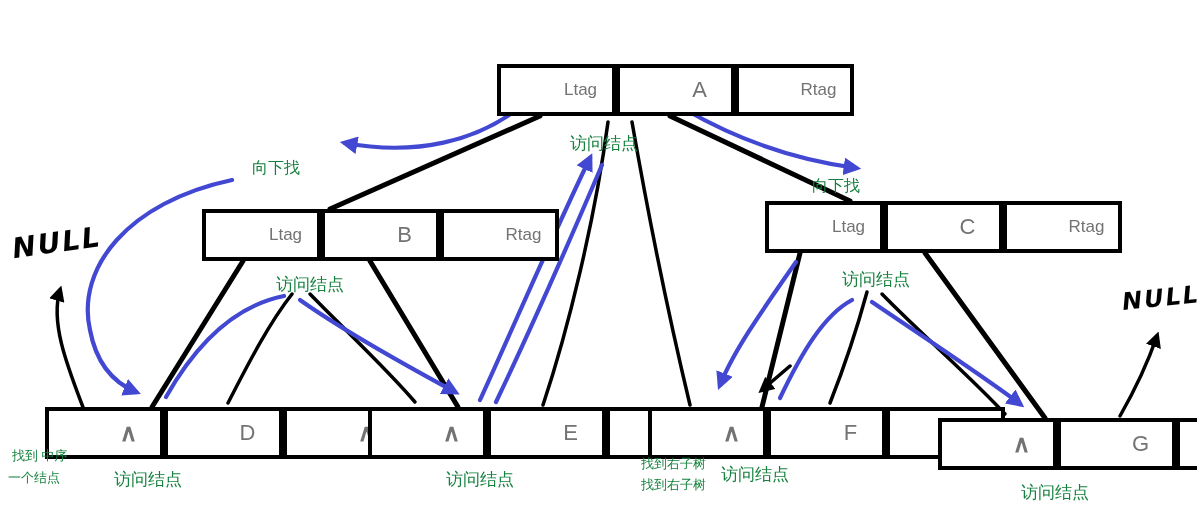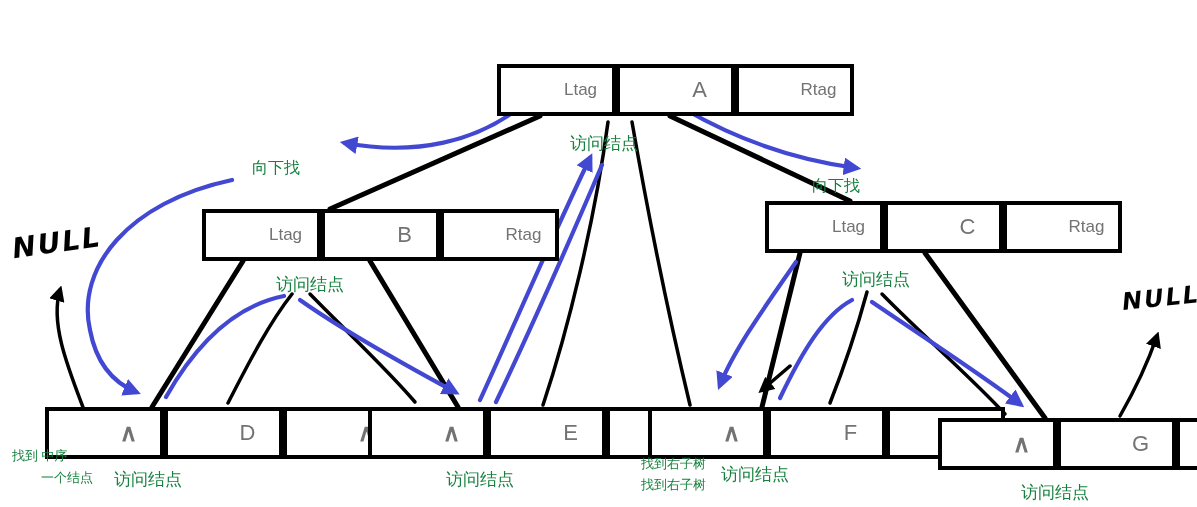--- a/index.html
+++ b/index.html
@@ -135,17 +135,17 @@
   <div class="label center" style="left:705px; top:463px;">访问结点</div>
   <div class="label center" style="left:1005px; top:481px;">访问结点</div>
 
   <div class="label" style="left:252px; top:158px; font-size:16px;">向下找</div>
   <div class="label" style="left:812px; top:176px; font-size:16px;">向下找</div>
 
   <div class="null-text" style="left:12px; top:226px; transform:rotate(-8deg);">NULL</div>
   <div class="null-text" style="left:1122px; top:284px; font-size:24px; transform:rotate(-6deg);">NULL</div>
 
   <div class="label note" style="left:12px; top:447px;">找到 中序</div>
-  <div class="label note" style="left:8px; top:469px;margin-left:33px;">一个结点</div>
+  <div class="label note" style="left:8px; top:469px;">一个结点</div>
   <div class="label note" style="left:641px; top:455px;">找到右子树</div>
   <div class="label note" style="left:641px; top:476px;">找到右子树</div>
 
 </div>
 
 </body></html>

